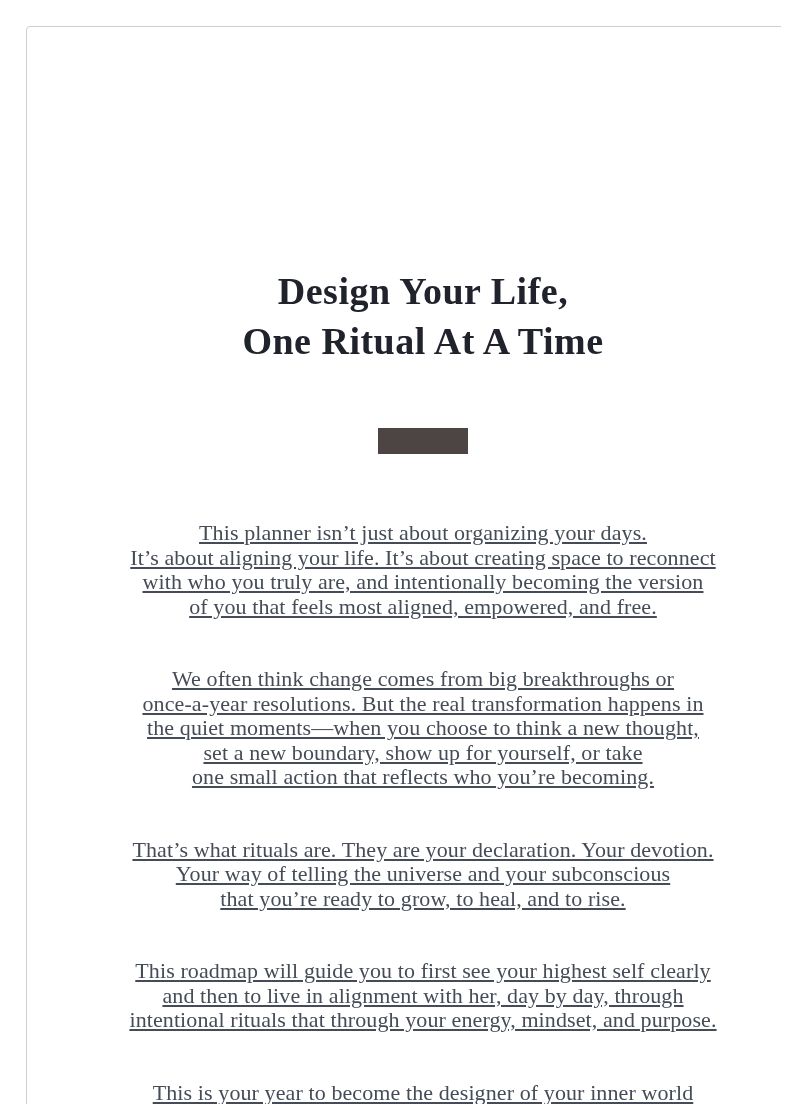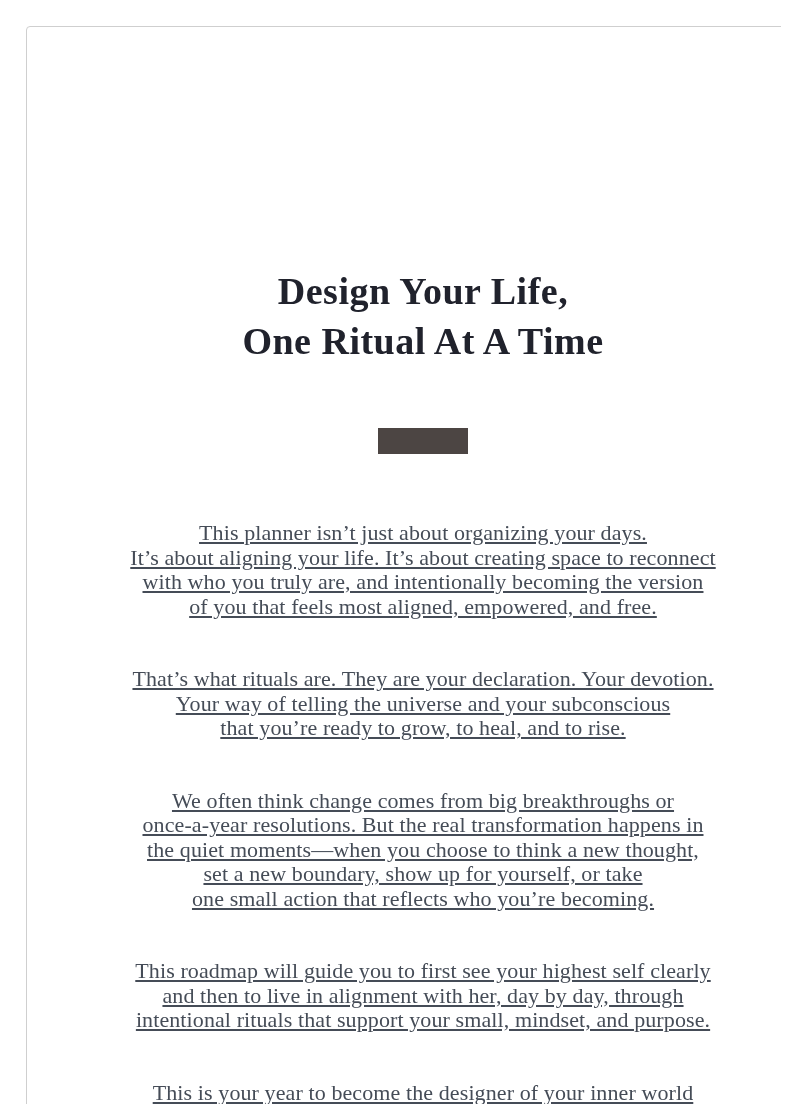--- a/index.html
+++ b/index.html
@@ -59,28 +59,28 @@
     <h1 class="title">Design Your Life,
 One Ritual At A Time</h1>
 
     <div class="divider"></div>
 
     <div class="body-text">
       <p>This planner isn’t just about organizing your days.
 It’s about aligning your life. It’s about creating space to reconnect
 with who you truly are, and intentionally becoming the version
 of you that feels most aligned, empowered, and free.</p>
-      <p>That’s what rituals are. They are your declaration. Your devotion.
-Your way of telling the universe and your subconscious
-that you’re ready to grow, to heal, and to rise.</p>
       <p>We often think change comes from big breakthroughs or
 once-a-year resolutions. But the real transformation happens in
 the quiet moments—when you choose to think a new thought,
 set a new boundary, show up for yourself, or take
 one small action that reflects who you’re becoming.</p>
+      <p>That’s what rituals are. They are your declaration. Your devotion.
+Your way of telling the universe and your subconscious
+that you’re ready to grow, to heal, and to rise.</p>
       <p>This roadmap will guide you to first see your highest self clearly
 and then to live in alignment with her, day by day, through
-intentional rituals that support your small, mindset, and purpose.</p>
+intentional rituals that through your energy, mindset, and purpose.</p>
       <p>This is your year to become the designer of your inner world
 because when you master your action, you master your reality.</p>
     </div>
   </div>
 </div>
 
 </body></html>

